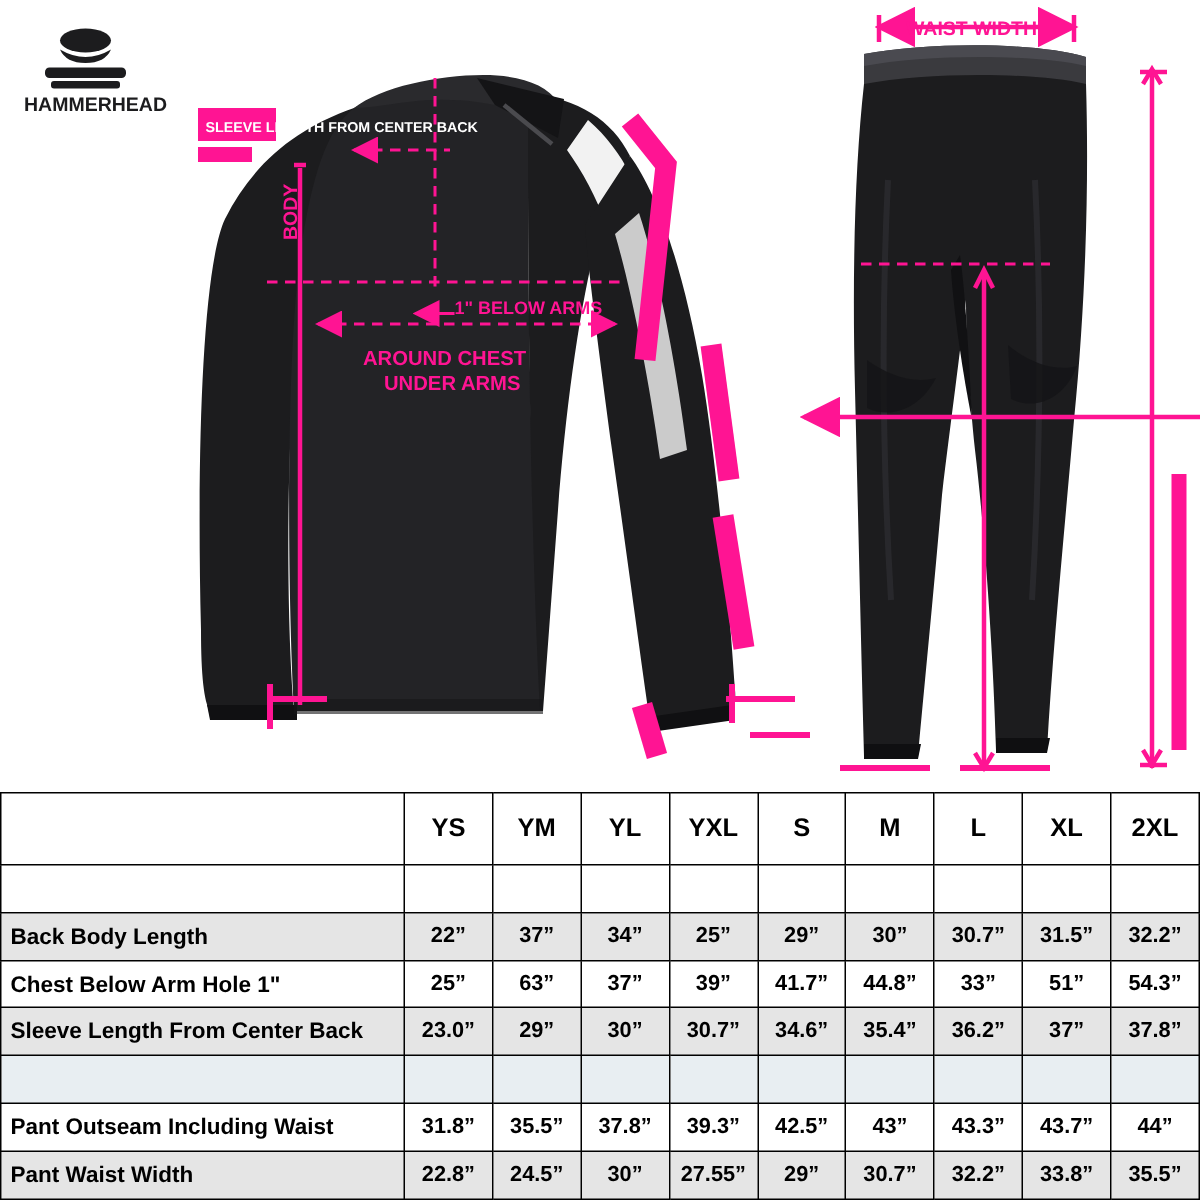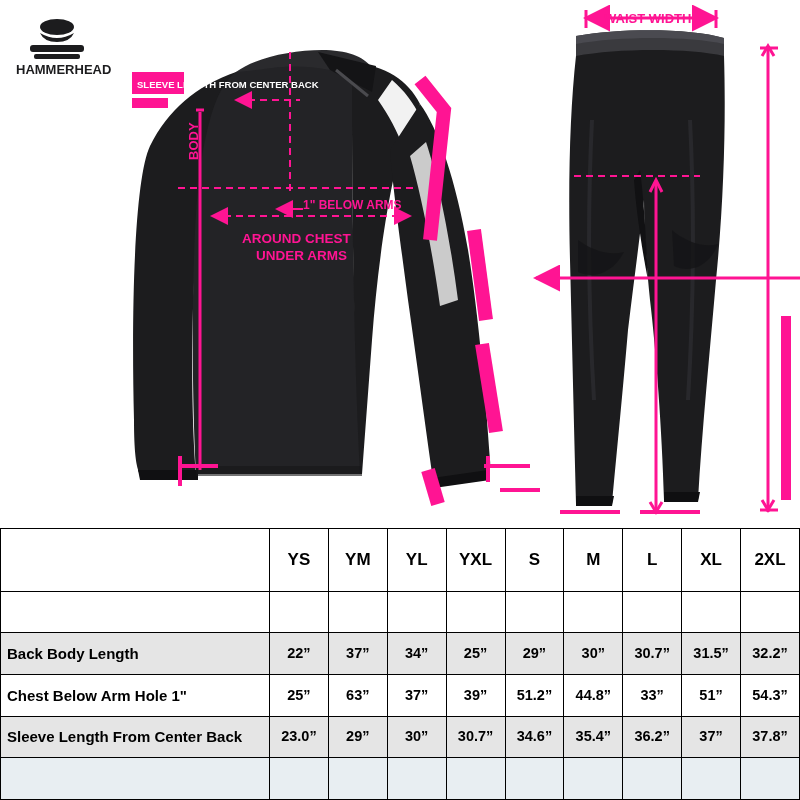--- a/index.html
+++ b/index.html
@@ -221,21 +221,21 @@
       <td>31.5”</td>
       <td>32.2”</td>
     </tr>
 
     <tr class="plain">
       <td class="label-col">Chest Below Arm Hole 1"</td>
       <td>25”</td>
       <td>63”</td>
       <td>37”</td>
       <td>39”</td>
-      <td>51.2”</td>
+      <td>41.7”</td>
       <td>44.8”</td>
       <td>33”</td>
       <td>51”</td>
       <td>54.3”</td>
     </tr>
 
     <tr class="alt">
       <td class="label-col">Sleeve Length From Center Back</td>
       <td>23.0”</td>
       <td>29”</td>
@@ -254,16 +254,40 @@
         <td></td>
         <td></td>
       <td></td>
         <td></td>
         <td></td>
       <td></td>
         <td></td>
         <td></td>
     </tr>
 
-
+    <tr class="plain">
+      <td class="label-col">Pant Outseam Including Waist</td>
+      <td>31.8”</td>
+      <td>35.5”</td>
+      <td>37.8”</td>
+      <td>39.3”</td>
+      <td>42.5”</td>
+      <td>43”</td>
+      <td>43.3”</td>
+      <td>43.7”</td>
+      <td>44”</td>
+    </tr>
+
+    <tr class="alt">
+      <td class="label-col">Pant Waist Width</td>
+      <td>22.8”</td>
+      <td>24.5”</td>
+      <td>30”</td>
+      <td>27.55”</td>
+      <td>29”</td>
+      <td>30.7”</td>
+      <td>32.2”</td>
+      <td>33.8”</td>
+      <td>35.5”</td>
+    </tr>
 
   </tbody>
 </table>
 
 </body></html>

